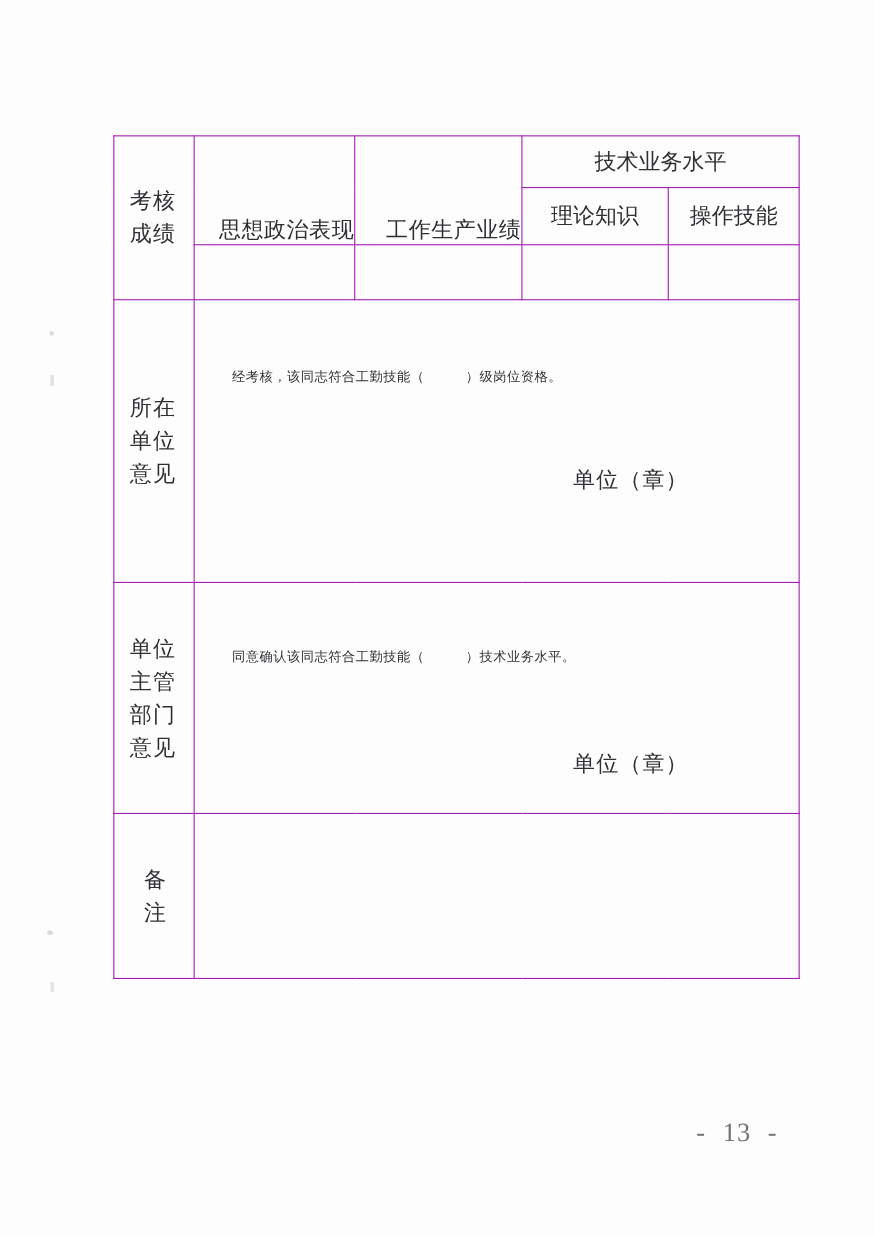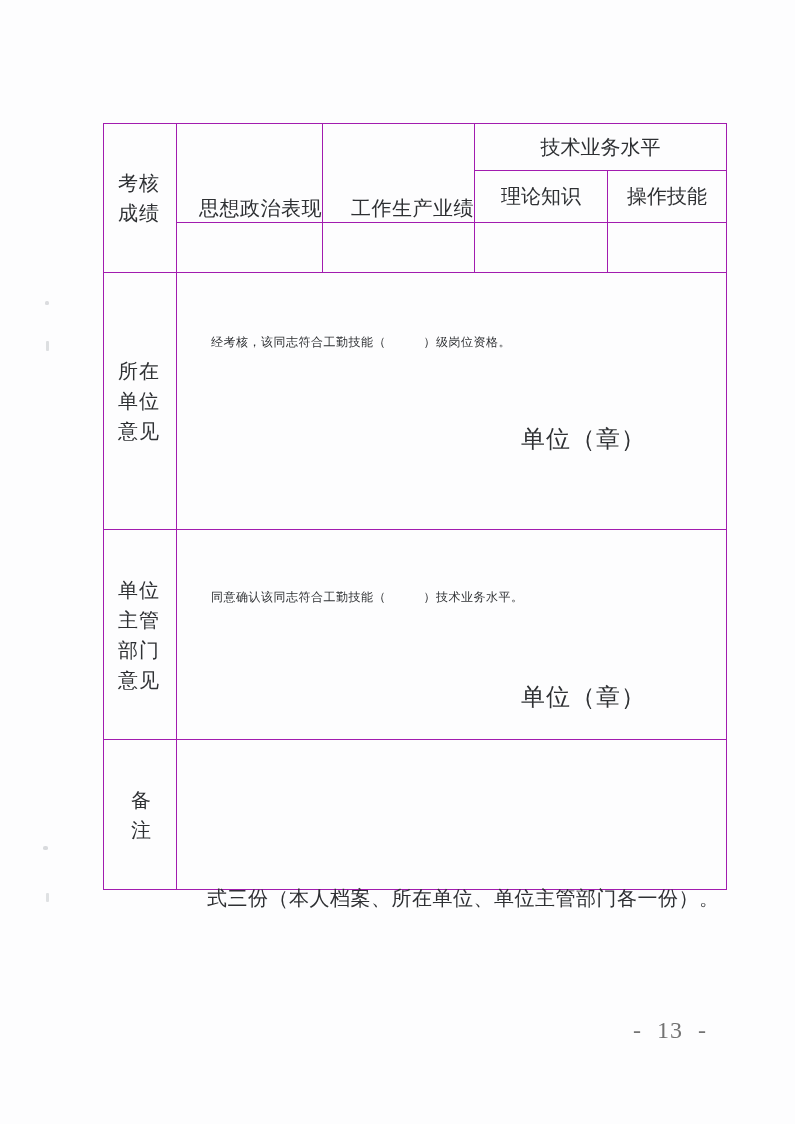--- a/index.html
+++ b/index.html
@@ -38,21 +38,21 @@
 
   td.sec-content{position:relative;vertical-align:top;}
   .statement{
     position:absolute;left:34px;white-space:nowrap;
     font-size:12px;letter-spacing:0.5px;line-height:1.3;
   }
   .statement.emp{top:62px;}
   .statement.sup{top:60px;}
   .seal{
     position:absolute;left:344px;white-space:nowrap;
-    font-size:24px;letter-spacing:1px;
+    font-size:20px;letter-spacing:1px;
   }
   .seal.emp{top:150px;}
   .seal.sup{top:151px;}
 
   
   .notes{
     position:absolute;left:146px;top:875px;width:580px;
     font-size:20px;line-height:46px;letter-spacing:0.5px;color:#2e3033;
   }
   .notes .line2{margin-left:61px;}
@@ -123,21 +123,20 @@
     <tr class="r6">
       <td class="r6-label">
         <span class="vwrap1">备注</span>
       </td>
       <td class="sec-content" colspan="4"></td>
     </tr>
   </tbody>
     </table>
 
   <div class="notes">
-    <div class="line2">式三份（本人档案、所在单位、单位主管部门各一份）。</div>
   </div>
 
   <div class="page-number">- 13 -</div>
 
   <div class="speck s1"></div>
   <div class="speck s2"></div>
   <div class="speck s3"></div>
   <div class="speck s4"></div>
 
 </div>

